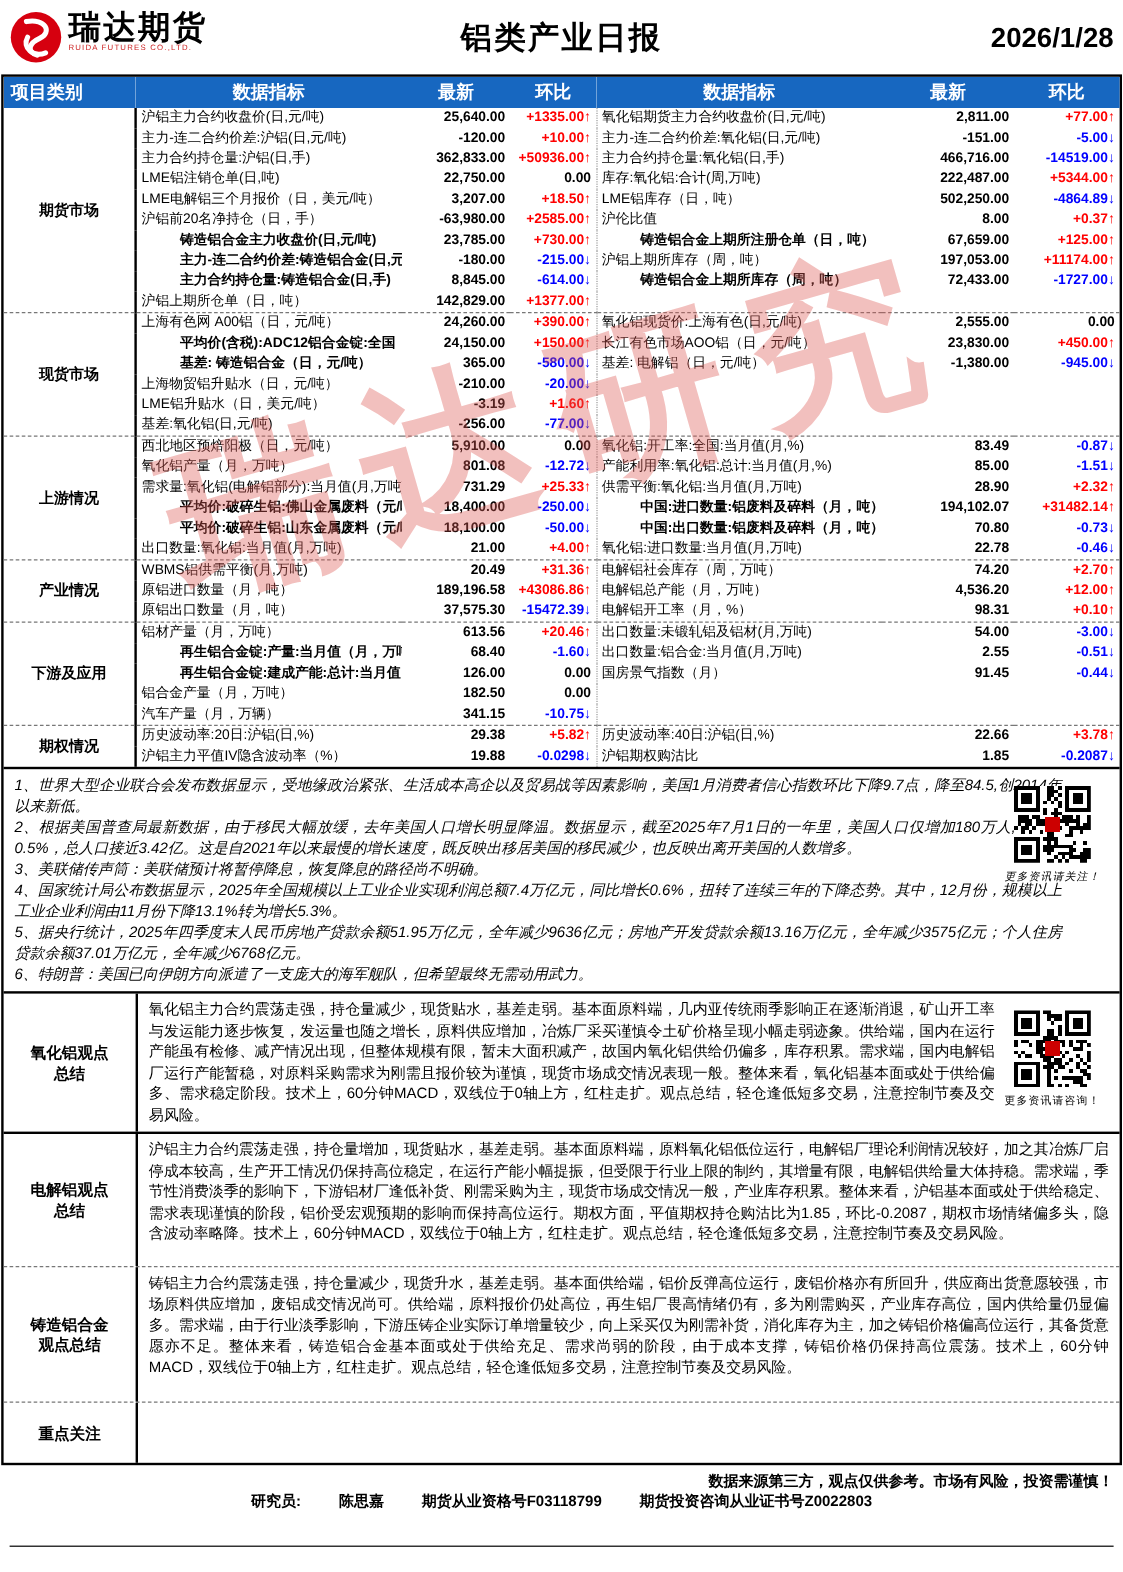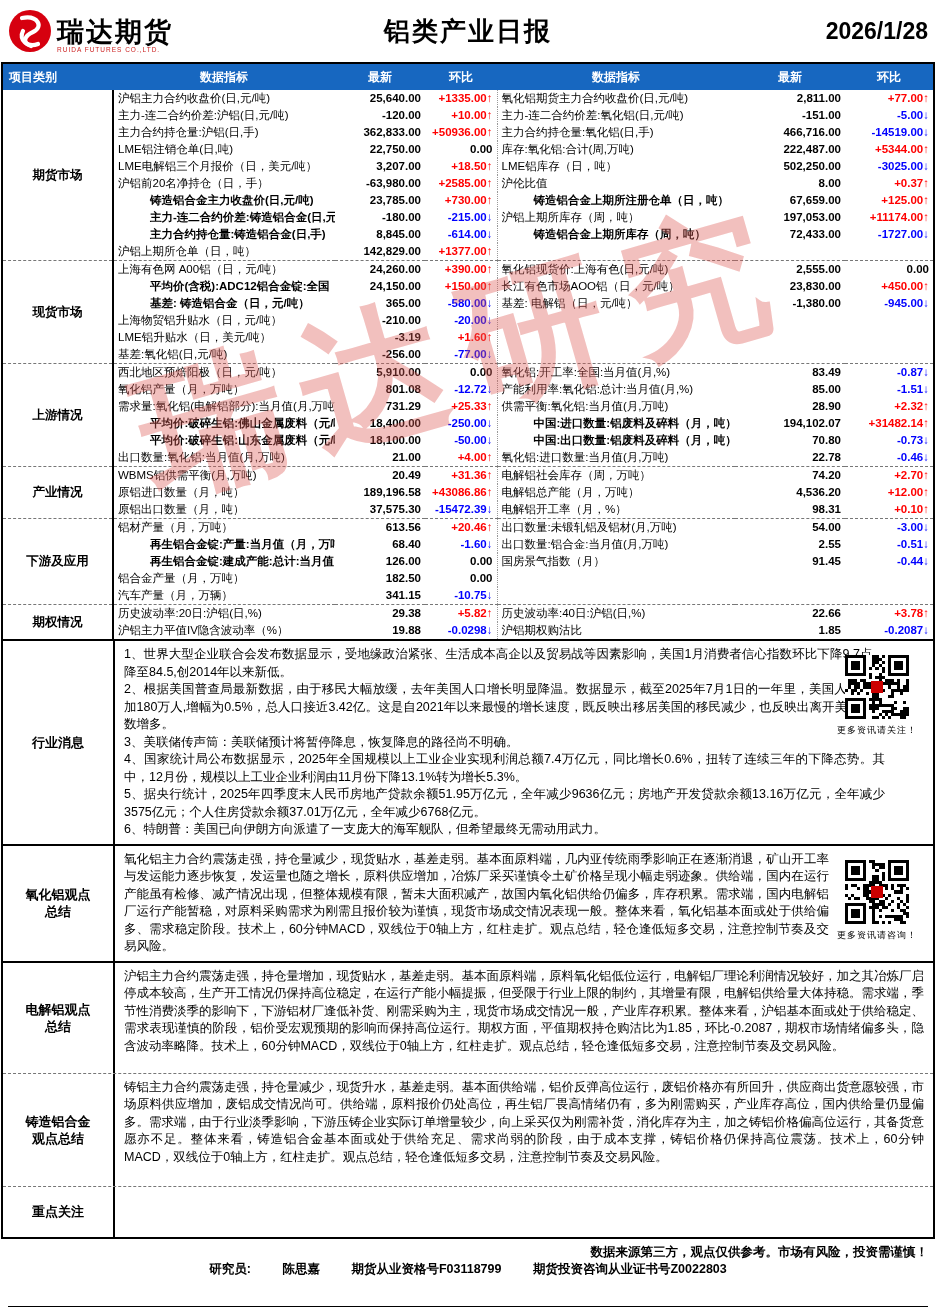--- a/index.html
+++ b/index.html
@@ -1,21 +1,21 @@
 <!DOCTYPE html>
 <html><head>
 <meta charset="utf-8">
 <style>
   html,body{margin:0;padding:0;background:#fff;}
   body{width:936px;font-family:"Liberation Sans","DejaVu Sans",sans-serif;color:#000;}
   .page{position:relative;width:936px;height:1310px;background:#fff;overflow:hidden;}
 
   
   .header{position:relative;display:flex;align-items:center;height:58px;padding:2px 8px 0 8px;}
-  .logo-block{display:flex;align-items:flex-end;gap:5px;z-index:2;}
+  .logo-block{display:flex;align-items:flex-start;gap:5px;z-index:2;}
   .logo-icon svg{width:44px;height:44px;display:block;}
   .logo-text .cn{font-size:27px;font-weight:bold;letter-spacing:2px;line-height:28px;}
   .logo-text .en{font-size:6.5px;color:#c22;letter-spacing:1px;}
   .doc-title{position:absolute;left:0;right:0;text-align:center;font-size:26px;font-weight:bold;letter-spacing:2px;}
   .doc-date{margin-left:auto;font-size:23px;font-weight:bold;z-index:2;}
 
   
   .watermark{position:absolute;top:255px;left:130px;font-size:145px;font-weight:bold;
     color:rgba(222,90,85,0.38);transform:rotate(-16deg);letter-spacing:22px;white-space:nowrap;
     pointer-events:none;z-index:5;}
@@ -23,21 +23,21 @@
   
   .report{border:2.5px solid #000;margin:2px 1px 0 1px;position:relative;background:transparent;}
   table.data{width:100%;border-collapse:collapse;table-layout:fixed;}
   table.data col.c-cat{width:110px;}
   table.data col.c-llbl{width:222px;}
   table.data col.c-lval{width:90px;}
   table.data col.c-lchg{width:72px;}
   table.data col.c-rlbl{width:238px;}
   table.data col.c-rval{width:110px;}
   table.data col.c-rchg{width:88px;}
-  thead th{background:#1767c0;color:#fff;font-size:12px;font-weight:bold;height:26px;padding:0 4px;
+  thead th{background:#1767c0;color:#fff;font-size:15px;font-weight:bold;height:26px;padding:0 4px;
     white-space:nowrap;overflow:hidden;}
   thead th:first-child{text-align:left;padding-left:6px;}
   td{height:17px;font-size:11.5px;line-height:17px;padding:0 4px;white-space:nowrap;overflow:hidden;}
   td.cat{font-weight:bold;font-size:12.5px;text-align:center;border-right:2px solid #000;background:#fff;}
   td.lbl{text-align:left;}
   td.b{font-weight:bold;padding-left:36px;}
   td.val{text-align:right;font-weight:bold;}
   td.chg{text-align:right;font-weight:bold;}
   td.mid{border-right:1px dotted #999;}
   td.up{color:#f00;}
@@ -45,21 +45,21 @@
   tr.sec-start td{border-top:1px dashed #777;}
 
   
   .text-sections{border-top:2.5px solid #000;}
   .tsec{display:flex;}
   .tsec.solid{border-top:2.5px solid #000;}
   .tsec.dashed{border-top:1px dashed #777;}
   .tcat{flex:0 0 110px;width:110px;border-right:2px solid #000;display:flex;flex-direction:column;
     justify-content:center;align-items:center;font-weight:bold;font-size:13px;line-height:17px;text-align:center;}
   .tbody-cell{flex:1;padding:5px 9px;font-size:12.5px;line-height:17.5px;text-align:justify;position:relative;}
-  .tsec-0 .tbody-cell{padding-right:48px;min-height:168px;}
+  .tsec-0 .tbody-cell{padding-right:48px;min-height:168px;font-style:italic;}
   .tsec-1 .tbody-cell{padding-right:104px;min-height:94px;}
   .tsec-2 .tbody-cell{min-height:100px;}
   .tsec-3 .tbody-cell{min-height:102px;}
   .tsec-4 .tbody-cell{min-height:40px;}
   .qrbox{position:absolute;right:10px;top:14px;width:92px;text-align:center;margin-left:24px;}
   .qrbox svg{width:64px;height:64px;display:block;margin:0 auto;}
   .qrcap{font-size:9px;margin-top:3px;letter-spacing:1px;}
 
   
   .footer{padding:5px 8px 0 8px;}
@@ -148,21 +148,21 @@
             <td class="lbl">库存:氧化铝:合计(周,万吨)</td>
             <td class="val">222,487.00</td>
             <td class="chg up">+5344.00↑</td>
           </tr>
           <tr>
             <td class="lbl">LME电解铝三个月报价（日，美元/吨）</td>
             <td class="val">3,207.00</td>
             <td class="chg mid up">+18.50↑</td>
             <td class="lbl">LME铝库存（日，吨）</td>
             <td class="val">502,250.00</td>
-            <td class="chg down">-3025.00↓</td>
+            <td class="chg down">-4864.89↓</td>
           </tr>
           <tr>
             <td class="lbl">沪铝前20名净持仓（日，手）</td>
             <td class="val">-63,980.00</td>
             <td class="chg mid up">+2585.00↑</td>
             <td class="lbl">沪伦比值</td>
             <td class="val">8.00</td>
             <td class="chg up">+0.37↑</td>
           </tr>
           <tr>
@@ -376,23 +376,20 @@
             <td class="chg mid down">-0.0298↓</td>
             <td class="lbl">沪铝期权购沽比</td>
             <td class="val">1.85</td>
             <td class="chg down">-0.2087↓</td>
           </tr>
         </tbody>
     </table>
 
     <div class="text-sections" id="text-sections">
         <div class="tsec first tsec-0">
-          <div class="tcat">
-            <div>行业消息</div>
-          </div>
           <div class="tbody-cell">
             <div class="pline">1、世界大型企业联合会发布数据显示，受地缘政治紧张、生活成本高企以及贸易战等因素影响，美国1月消费者信心指数环比下降9.7点，降至84.5,创2014年以来新低。</div>
             <div class="pline">2、根据美国普查局最新数据，由于移民大幅放缓，去年美国人口增长明显降温。数据显示，截至2025年7月1日的一年里，美国人口仅增加180万人,增幅为0.5%，总人口接近3.42亿。这是自2021年以来最慢的增长速度，既反映出移居美国的移民减少，也反映出离开美国的人数增多。</div>
             <div class="pline">3、美联储传声筒：美联储预计将暂停降息，恢复降息的路径尚不明确。</div>
             <div class="pline">4、国家统计局公布数据显示，2025年全国规模以上工业企业实现利润总额7.4万亿元，同比增长0.6%，扭转了连续三年的下降态势。其中，12月份，规模以上工业企业利润由11月份下降13.1%转为增长5.3%。</div>
             <div class="pline">5、据央行统计，2025年四季度末人民币房地产贷款余额51.95万亿元，全年减少9636亿元；房地产开发贷款余额13.16万亿元，全年减少3575亿元；个人住房贷款余额37.01万亿元，全年减少6768亿元。</div>
             <div class="pline">6、特朗普：美国已向伊朗方向派遣了一支庞大的海军舰队，但希望最终无需动用武力。</div>
             <div class="qrbox">
               <svg viewBox="0 0 21 21" shape-rendering="crispEdges">
                 <rect x="0" y="0" width="21" height="21" fill="#fff"></rect>

